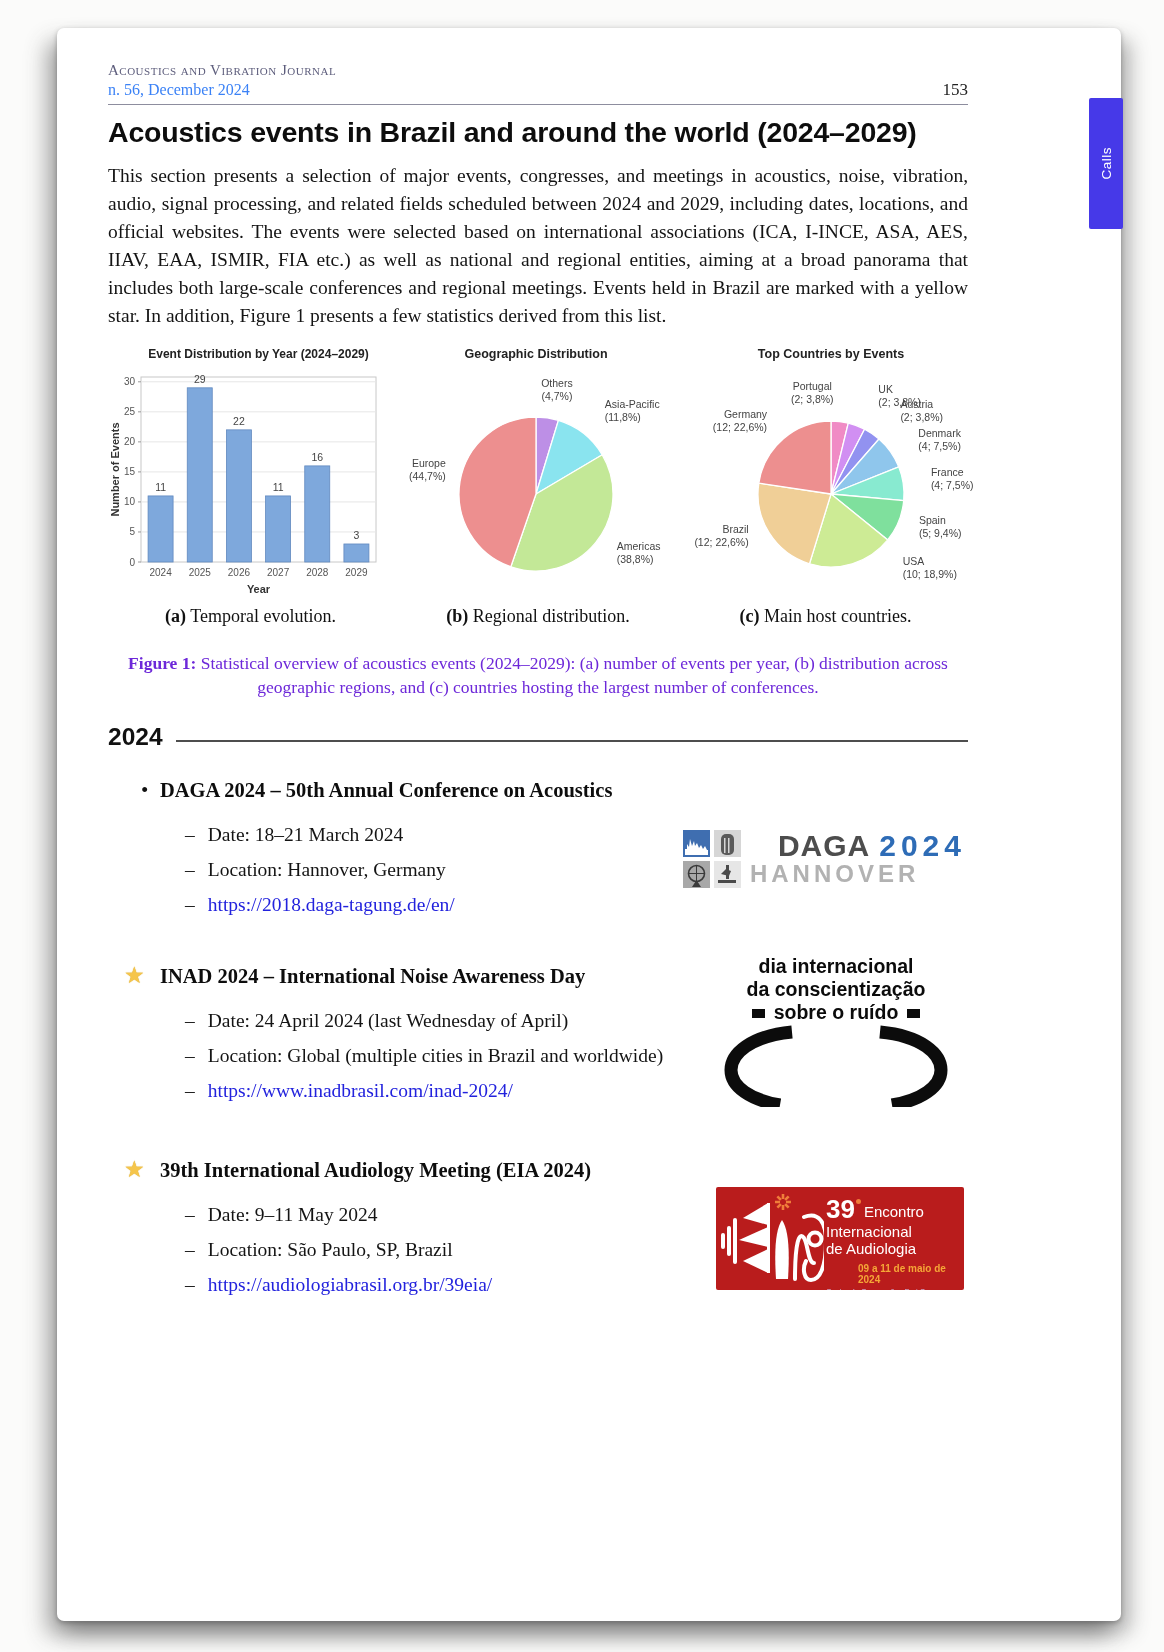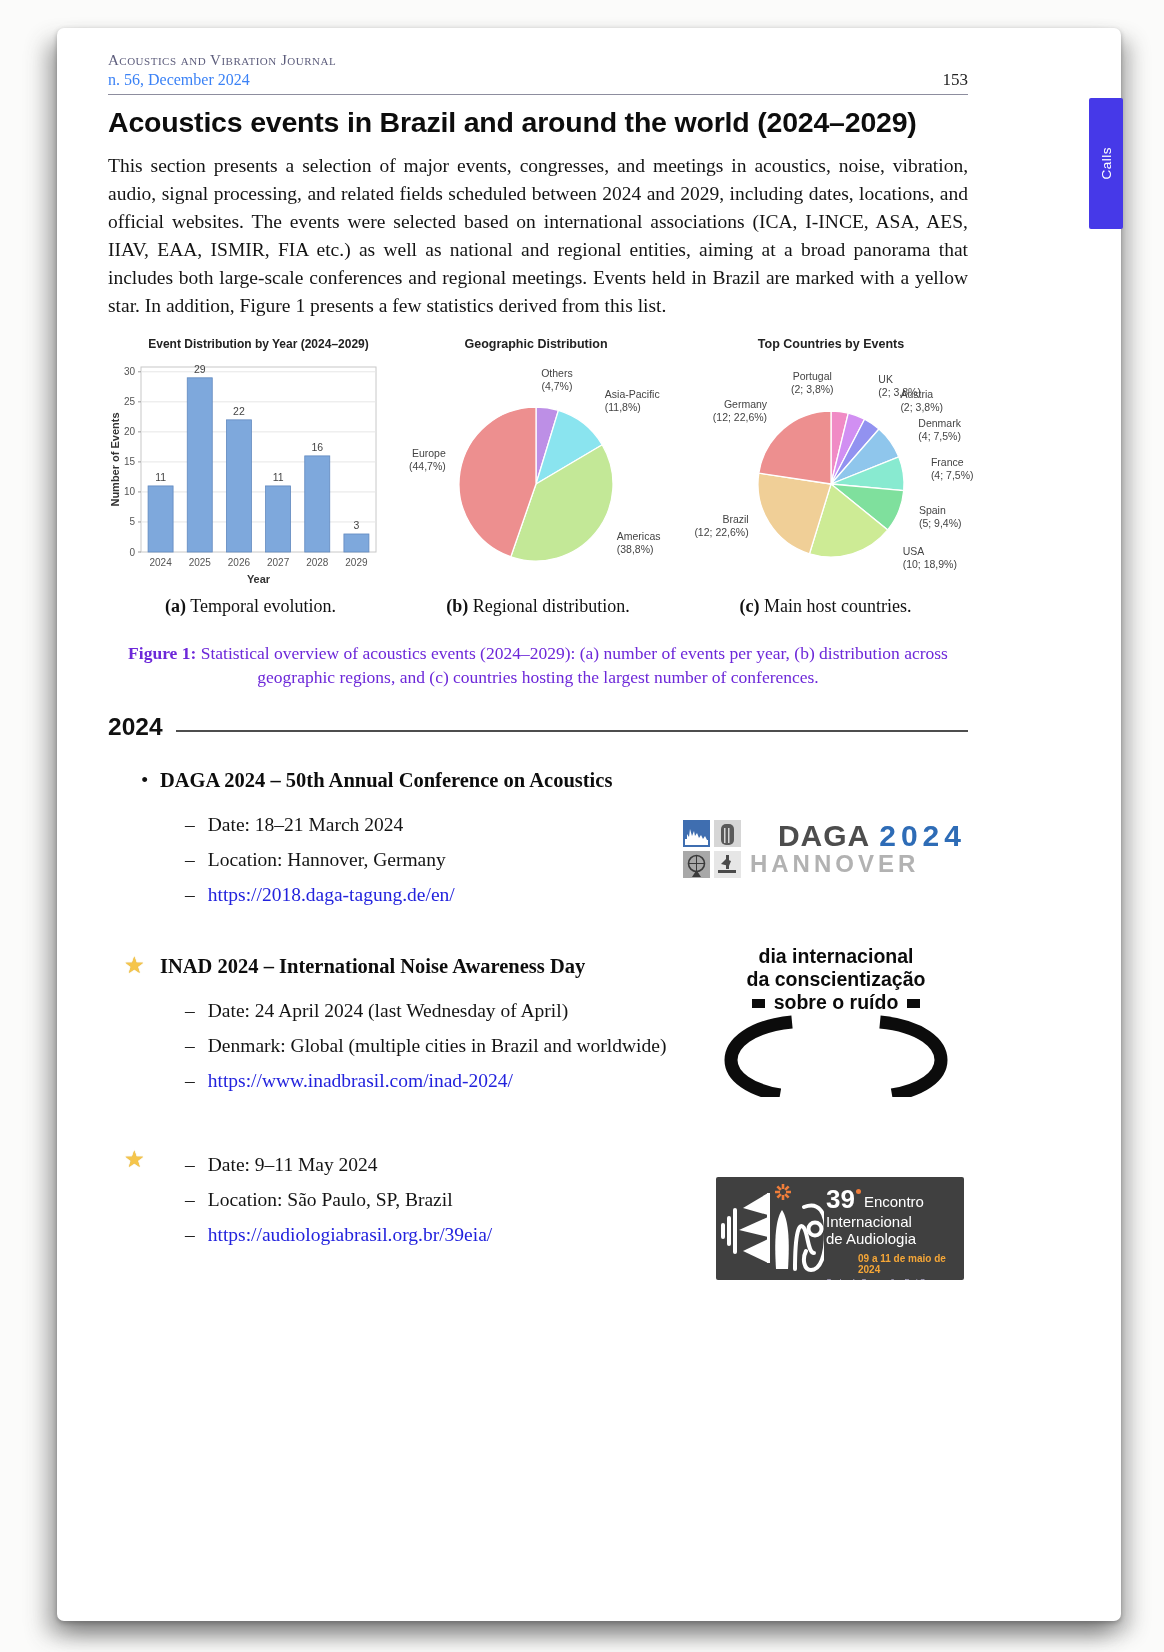--- a/index.html
+++ b/index.html
@@ -1,21 +1,21 @@
 <!DOCTYPE html>
 <html><head>
 <meta charset="utf-8">
 <style>
   html,body{margin:0;padding:0;background:#fbfbfa;}
   .canvas{position:relative;width:1164px;height:1652px;overflow:hidden;font-family:"Liberation Serif",serif;}
   .page{position:absolute;left:57px;top:28px;width:1064px;height:1593px;background:#ffffff;border-radius:7px;
         box-shadow:-10px 14px 22px rgba(60,60,60,.45),10px 12px 20px rgba(60,60,60,.33),0 2px 5px rgba(0,0,0,.28);}
   .content{position:absolute;left:51px;top:0;width:860px;}
   
-  .header-row{display:flex;justify-content:space-between;align-items:flex-end;margin-top:24px;}
+  .header-row{display:flex;justify-content:space-between;align-items:flex-end;margin-top:34px;}
   .journal-name{font-family:"Liberation Serif",serif;font-variant:small-caps;letter-spacing:.5px;font-size:15px;color:#5d5d7c;line-height:17px;}
   .journal-issue{font-size:16px;color:#3b82f6;line-height:21px;}
   .page-number{font-size:17px;color:#222;}
   .header-rule{height:1px;background:#8d8d9e;margin-top:4px;}
   
   h1{font-family:"Liberation Sans",sans-serif;font-size:28.5px;line-height:34px;color:#0d0d0d;margin:10px 0 0 0;letter-spacing:-.2px;}
   .intro{font-size:19.5px;line-height:28px;color:#141414;text-align:justify;margin:13px 0 0 0;}
   
   .figure-row{display:flex;justify-content:space-between;margin-top:12px;font-family:"Liberation Sans",sans-serif;}
   .figure-row svg{overflow:visible;display:block;}
@@ -216,36 +216,36 @@
               <div class="daga-text">
                 <div class="daga-line1">
                   <span class="daga-word">DAGA</span>
                   <span class="daga-year">2024</span>
                 </div>
                 <div class="daga-city">HANNOVER</div>
               </div>
             </div></div>
           <div class="event"><span class="marker marker-star">★</span><span class="ev-title">INAD 2024 – International Noise Awareness Day</span><div class="details">
               <div class="detail"><span class="dash">–</span><span>Date: 24 April 2024 (last Wednesday of April)</span></div>
-              <div class="detail"><span class="dash">–</span><span>Denmark: Global (multiple cities in Brazil and worldwide)</span></div>
+              <div class="detail"><span class="dash">–</span><span>Location: Global (multiple cities in Brazil and worldwide)</span></div>
               <div class="detail"><span class="dash">–</span><a class="ev-link" href="#">https://www.inadbrasil.com/inad-2024/</a></div>
             </div><div class="inad-logo">
               <div class="inad-line">dia internacional</div>
               <div class="inad-line">da conscientização</div>
               <div class="inad-line"><span class="inad-sq"></span>sobre o ruído<span class="inad-sq"></span></div>
               <svg width="236" height="82" viewBox="0 0 236 82" class="inad-arcs">
                 <path d="M74 7 C32 11 13 29 13 45 C13 62 33 75 62 80" stroke="#0c0c0c" stroke-width="13" fill="none"></path>
                 <path d="M162 7 C204 11 223 29 223 45 C223 62 203 75 174 80" stroke="#0c0c0c" stroke-width="13" fill="none"></path>
               </svg>
             </div></div>
-          <div class="event"><span class="marker marker-star">★</span><div class="details">
+          <div class="event"><span class="marker marker-star">★</span><span class="ev-title">39th International Audiology Meeting (EIA 2024)</span><div class="details">
               <div class="detail"><span class="dash">–</span><span>Date: 9–11 May 2024</span></div>
               <div class="detail"><span class="dash">–</span><span>Location: São Paulo, SP, Brazil</span></div>
               <div class="detail"><span class="dash">–</span><a class="ev-link" href="#">https://audiologiabrasil.org.br/39eia/</a></div>
-            </div><div class="eia-logo" style="background: #404040;">
+            </div><div class="eia-logo" style="background: #b91c1c;">
               <div class="eia-art"><svg width="108" height="103" viewBox="0 0 108 103">
                   <rect x="5" y="46" width="4" height="16" rx="2" fill="#fff"></rect>
                   <rect x="11" y="39" width="4" height="30" rx="2" fill="#fff"></rect>
                   <rect x="17" y="31" width="4" height="46" rx="2" fill="#fff"></rect>
                   <path d="M52 16 L27 31 L52 38 Z" fill="#fff"></path>
                   <path d="M52 40 L23 53 L52 60 Z" fill="#fff"></path>
                   <path d="M52 62 L27 74 L52 86 Z" fill="#fff"></path>
                   <rect x="51" y="16" width="3" height="70" fill="#fff"></rect>
                   <line x1="70" y1="15" x2="75" y2="15" stroke="#ef7d3a" stroke-width="2.6"></line>
                   <line x1="69.12132034355965" y1="17.121320343559642" x2="72.65685424949238" y2="20.65685424949238" stroke="#ef7d3a" stroke-width="2.6"></line>

